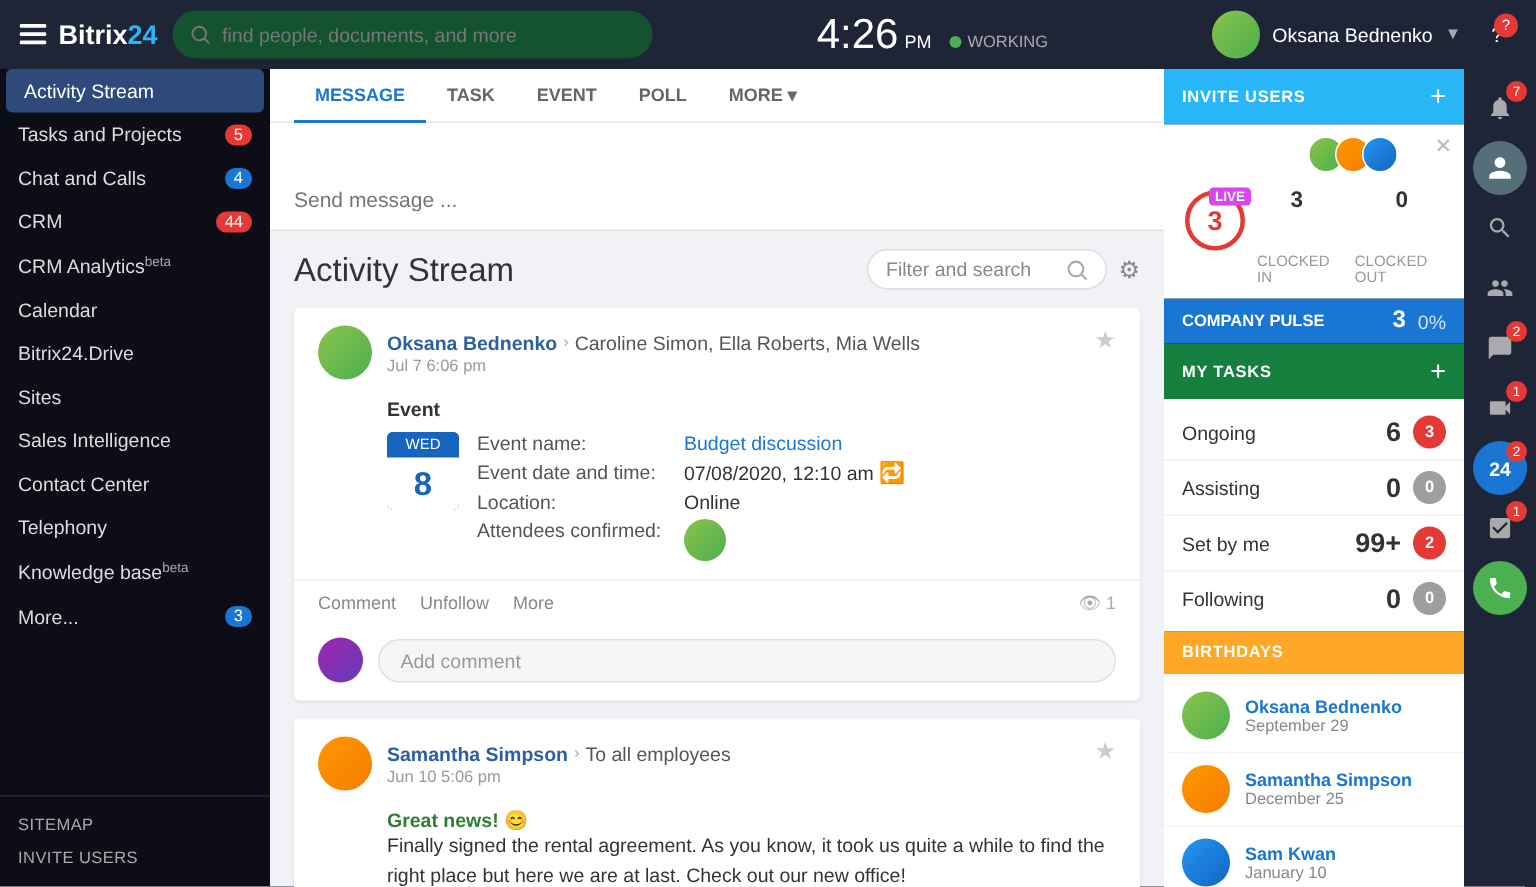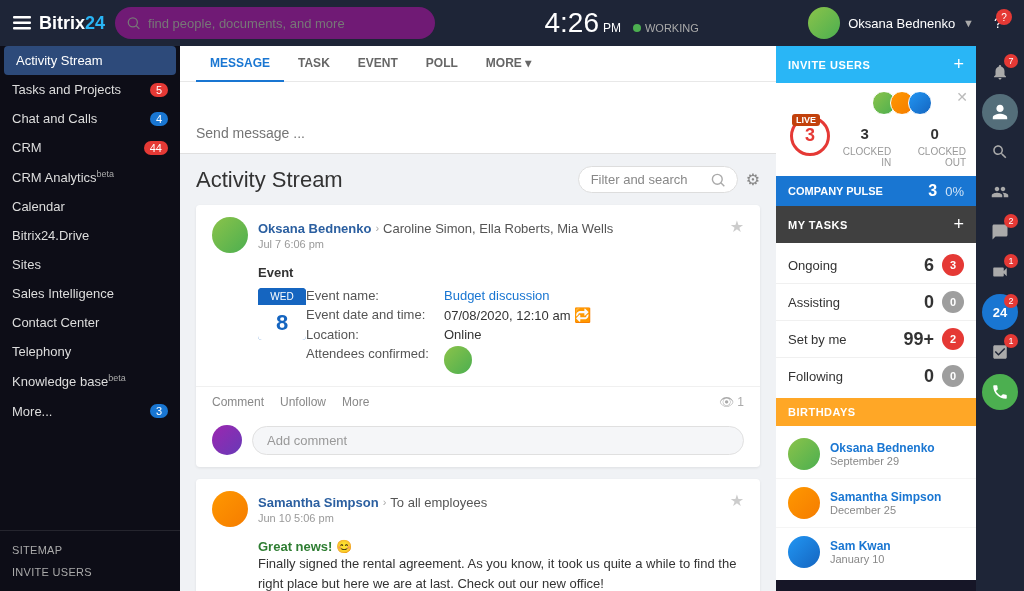--- a/index.html
+++ b/index.html
@@ -2,21 +2,21 @@
 <html><head>
   <meta charset="utf-8">
   <style>
     * { box-sizing: border-box; margin: 0; padding: 0; }
     body { font-family: -apple-system, BlinkMacSystemFont, 'Segoe UI', Arial, sans-serif; font-size: 13px; background: #1a1a2e; overflow: hidden; width: 1024px; height: 591px; display: flex; flex-direction: column; }
 
     
     .topbar { background: #1e2537; display: flex; align-items: center; height: 46px; padding: 0 10px; gap: 10px; flex-shrink: 0; }
     .topbar-logo { color: white; font-size: 18px; font-weight: bold; display: flex; align-items: center; gap: 5px; white-space: nowrap; }
     .topbar-logo .logo-icon { width: 24px; height: 24px; display: flex; align-items: center; justify-content: center; }
-    .search-bar { flex: 1; max-width: 320px; background: #701a75; border-radius: 20px; display: flex; align-items: center; padding: 0 12px; gap: 8px; height: 32px; }
+    .search-bar { flex: 1; max-width: 320px; background: #14532d; border-radius: 20px; display: flex; align-items: center; padding: 0 12px; gap: 8px; height: 32px; }
     .search-bar input { background: none; border: none; color: #aaa; font-size: 13px; outline: none; width: 100%; }
     .search-bar input::placeholder { color: #777; }
     .clock-area { flex: 1; display: flex; justify-content: center; align-items: baseline; gap: 4px; }
     .clock-time { color: white; font-size: 28px; font-weight: 300; }
     .clock-ampm { color: white; font-size: 12px; }
     .working-badge { display: flex; align-items: center; gap: 4px; color: #aaa; font-size: 11px; margin-left: 8px; }
     .working-dot { width: 8px; height: 8px; border-radius: 50%; background: #4caf50; }
     .topbar-right { display: flex; align-items: center; gap: 8px; }
     .user-info { display: flex; align-items: center; gap: 8px; cursor: pointer; }
     .user-avatar { width: 32px; height: 32px; border-radius: 50%; background: #8a6; display: flex; align-items: center; justify-content: center; overflow: hidden; }
@@ -62,21 +62,21 @@
     .card-avatar { width: 36px; height: 36px; border-radius: 50%; overflow: hidden; background: #ccc; flex-shrink: 0; }
     .card-meta { display: flex; flex-direction: column; }
     .card-name { font-weight: 600; color: #2b5fa0; font-size: 13px; }
     .card-recipients { color: #555; font-size: 13px; }
     .card-time { color: #999; font-size: 11px; margin-top: 2px; }
     .card-star { color: #ccc; cursor: pointer; font-size: 16px; }
     .card-body { padding: 4px 16px 12px 62px; }
     .card-type-label { font-weight: 700; font-size: 13px; color: #333; margin-bottom: 8px; }
 
     
-    .event-detail { display: flex; gap: 0; }
+    .event-detail { display: flex; gap: 12px; }
     .cal-icon { width: 48px; height: 52px; background: #1565c0; border-radius: 4px; overflow: hidden; flex-shrink: 0; display: flex; flex-direction: column; align-items: center; }
     .cal-day-name { background: #1565c0; color: white; font-size: 10px; width: 100%; text-align: center; padding: 3px 0; }
     .cal-day-num { background: white; flex: 1; display: flex; align-items: center; justify-content: center; font-size: 22px; font-weight: bold; color: #1565c0; width: 100%; }
     .event-fields { display: flex; flex-direction: column; gap: 4px; }
     .event-field { display: flex; gap: 8px; font-size: 13px; }
     .event-field-label { color: #555; min-width: 130px; }
     .event-field-value { color: #333; }
     .event-field-value.link { color: #1976d2; cursor: pointer; }
     .attendee-avatar { width: 28px; height: 28px; border-radius: 50%; background: #8a6; overflow: hidden; }
 
@@ -100,47 +100,47 @@
     .widget-header { padding: 8px 12px; display: flex; align-items: center; justify-content: space-between; }
     .widget-title { font-size: 11px; font-weight: 700; letter-spacing: 0.5px; color: white; text-transform: uppercase; }
     .widget-add { color: white; font-size: 18px; cursor: pointer; }
 
     .invite-widget { background: #29b6f6; }
     .pulse-widget { background: #1976d2; display: flex; align-items: center; padding: 6px 12px; gap: 8px; }
     .pulse-label { font-size: 11px; font-weight: 700; color: white; text-transform: uppercase; flex: 1; }
     .pulse-num { font-size: 16px; font-weight: bold; color: white; }
     .pulse-pct { font-size: 13px; color: rgba(255,255,255,0.8); }
 
-    .tasks-widget { background: #404040; }
+    .tasks-widget { background: #15803d; }
     .tasks-body { background: white; padding: 4px 0; }
     .task-row { display: flex; align-items: center; padding: 7px 12px; border-bottom: 1px solid #f0f0f0; }
     .task-row:last-child { border-bottom: none; }
     .task-label { flex: 1; font-size: 13px; color: #333; }
     .task-count { font-size: 18px; font-weight: bold; color: #333; margin-right: 8px; }
     .task-badge { min-width: 22px; height: 22px; border-radius: 11px; display: flex; align-items: center; justify-content: center; font-size: 11px; font-weight: bold; color: white; }
     .task-badge.red { background: #e53935; }
     .task-badge.grey { background: #9e9e9e; }
 
     .birthdays-widget { background: #ffa726; }
     .birthdays-body { background: white; padding: 4px 0; }
     .birthday-row { display: flex; align-items: center; padding: 8px 12px; gap: 10px; border-bottom: 1px solid #f5f5f5; }
     .birthday-row:last-child { border-bottom: none; }
     .birthday-avatar { width: 32px; height: 32px; border-radius: 50%; background: #ccc; overflow: hidden; flex-shrink: 0; }
     .birthday-info { flex: 1; }
     .birthday-name { font-size: 12px; font-weight: 600; color: #1976d2; }
     .birthday-date { font-size: 11px; color: #888; }
 
     
     .live-section { background: white; padding: 8px 10px; display: flex; align-items: center; gap: 8px; position: relative; }
-    .live-badge { position: absolute; top: 6px; left: 6px; background: #c2410c; color: white; font-size: 9px; font-weight: bold; padding: 1px 4px; border-radius: 3px; }
+    .live-badge { position: absolute; top: 6px; left: 20px; background: #d946ef; color: white; font-size: 9px; font-weight: bold; padding: 1px 4px; border-radius: 3px; }
     .live-circle { width: 40px; height: 40px; border-radius: 50%; border: 3px solid #e53935; display: flex; align-items: center; justify-content: center; font-size: 18px; font-weight: bold; color: #e53935; margin-left: 4px; margin-top: 8px; flex-shrink: 0; }
     .live-avatar { width: 24px; height: 24px; border-radius: 50%; background: #ccc; border: 1px solid white; margin-left: -6px; overflow: hidden; }
     .live-avatar:first-child { margin-left: 0; }
     .clocked-info { display: flex; flex-direction: column; gap: 4px; margin-top: 4px; }
-    .clocked-label { font-size: 10px; color: #999; text-align: right; }
+    .clocked-label { font-size: 10px; color: #999; text-align: left; margin-top: 23px; }
     .clocked-count { font-size: 15px; font-weight: bold; color: #333; text-align: center; }
     .close-live { position: absolute; top: 6px; right: 8px; color: #bbb; cursor: pointer; font-size: 14px; }
 
     
     .right-icon-bar { width: 48px; background: #1e2537; display: flex; flex-direction: column; align-items: center; padding-top: 8px; gap: 4px; flex-shrink: 0; }
     .right-icon-btn { width: 36px; height: 36px; border-radius: 50%; display: flex; align-items: center; justify-content: center; color: #aaa; cursor: pointer; position: relative; font-size: 16px; }
     .right-icon-btn .badge-red { top: 0; right: 0; width: 14px; height: 14px; font-size: 9px; }
 
     
     .av-oksana { background: linear-gradient(135deg, #8bc34a, #4caf50); }

